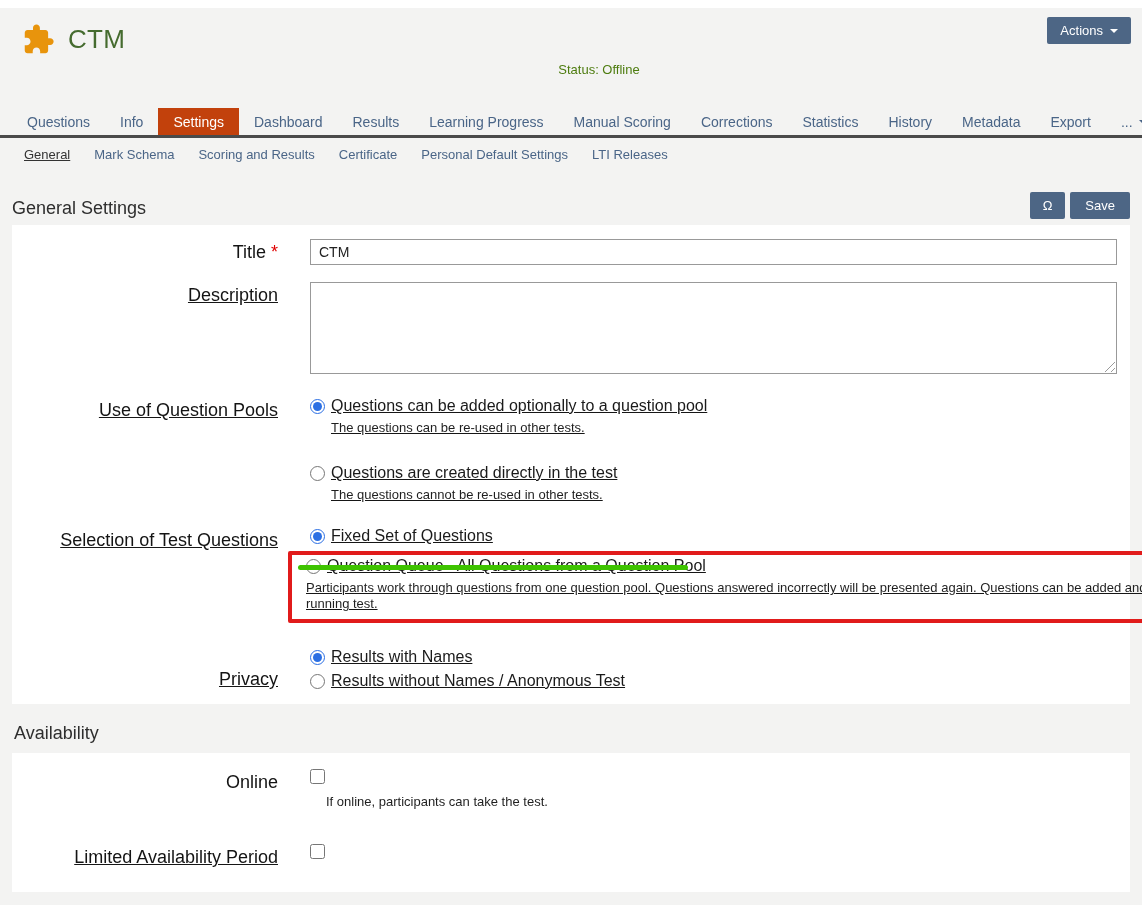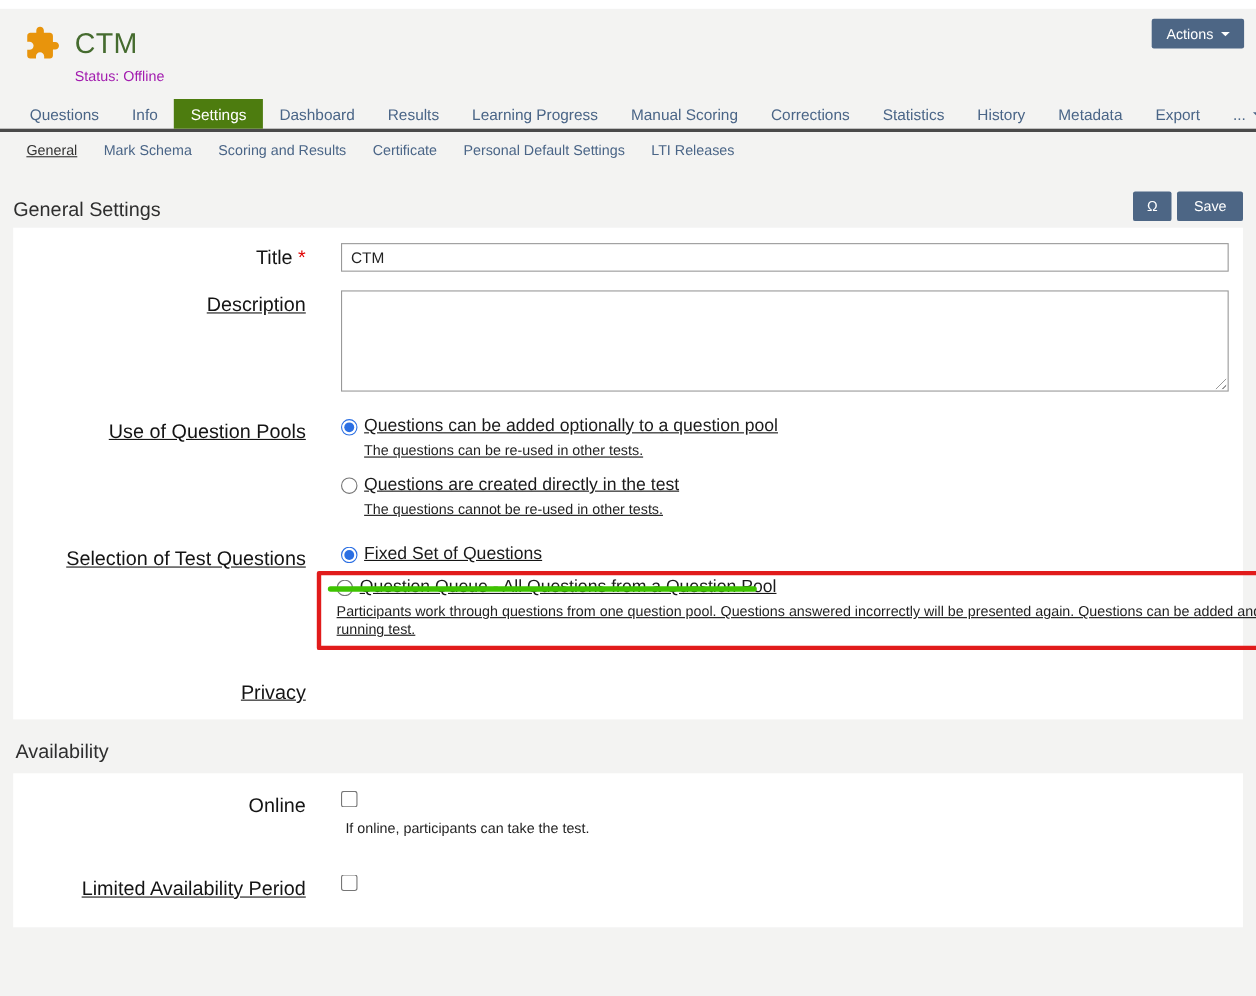--- a/index.html
+++ b/index.html
@@ -11,37 +11,37 @@
     position: relative;
     overflow: hidden;
   }
   .top-strip { height:8px; background:#ffffff; }
 
   
   .header { position:relative; padding:15px 12px 0 22px; }
   .header-main { display:flex; align-items:center; gap:13px; }
   .obj-icon { width:33px; height:33px; flex:0 0 auto; }
   .obj-title { font-size:26px; color:#456b2f; font-weight:400; letter-spacing:.3px; }
-  .obj-status { margin:6px 0 0 46px; font-size:13px; color:#a21caf; }
+  .obj-status { margin:6px 0 0 46px; font-size:13px; color:#4d7c0f;text-align:center; }
   .actions-btn {
     position:absolute; top:9px; right:11px;
     background:#4d6685; color:#fff; border:none; border-radius:2px;
     font-family:"Liberation Sans",sans-serif;
     font-size:13px; padding:6px 13px; cursor:pointer;
     display:flex; align-items:center; gap:7px;
   }
   .caret-down { width:0; height:0; border-left:4px solid transparent; border-right:4px solid transparent; border-top:4px solid currentColor; display:inline-block; }
 
   
-  .tabbar { margin-top:13px; border-bottom:3px solid #4a4a4a; display:flex; padding-left:12px; }
+  .tabbar { margin-top:31px; border-bottom:3px solid #4a4a4a; display:flex; padding-left:12px; }
   .tab {
     font-size:14px; color:#4a6587; padding:6px 15px 5px; cursor:pointer;
     white-space:nowrap; display:flex; align-items:center; gap:6px;
   }
-  .tab.active { background:#4d7c0f; color:#ffffff; }
+  .tab.active { background:#c2410c; color:#ffffff; }
   .subtabbar { display:flex; gap:24px; padding:9px 0 0 24px; }
   .subtab { font-size:13px; color:#4a6587; cursor:pointer; white-space:nowrap; }
   .subtab.active { color:#333333; text-decoration:underline; }
 
   
   .section-head { display:flex; align-items:flex-end; justify-content:space-between; padding:0 12px; margin-top:30px; }
   .section-title { font-size:18px; color:#2e2e2e; font-weight:400; }
   .head-buttons { display:flex; gap:5px; }
   .blue-btn {
     background:#4d6685; color:#fff; border:none; border-radius:2px;
@@ -70,21 +70,21 @@
     width:100%; height:92px; border:1px solid #999; resize:none; display:block;
     font-family:"Liberation Sans",sans-serif; font-size:14px; padding:4px 8px; background:#fff;
   }
   .resize-handle {
     position:absolute; right:2px; bottom:2px; width:13px; height:13px;
     background:repeating-linear-gradient(135deg, transparent 0 3px, #9a9a9a 3px 4px);
     clip-path:polygon(100% 0, 100% 100%, 0 100%);
     cursor:nwse-resize;
   }
 
-  .opt-block + .opt-block { margin-top:14px; }
+  .opt-block + .opt-block { margin-top:28px; }
   .opt-line { display:flex; align-items:center; }
   .opt-line input[type=radio], .chk {
     width:15px; height:15px; margin:0 6px 0 0; accent-color:#2b6fe3; flex:0 0 auto;
   }
   .opt-label { font-size:16px; color:#1a1a1a; }
   .opt-help { font-size:13px; color:#1f1f1f; margin:5px 0 0 21px; line-height:16px; }
   .opt-stack .opt-line + .opt-line { margin-top:6px; }
 
   
   .annotated-box {
@@ -216,32 +216,42 @@
           <input type="radio" name="selection" style="">
           <span class="opt-label">Question Queue - All Questions from a Question Pool</span>
         </label>
         <div class="opt-help">Participants work through questions from one question pool. Questions answered incorrectly will be presented again. Questions can be added and edited in a running test.</div>
       </div>
     </div>
   </div>
 
   <div class="frow" style="margin-top:21px;align-items:flex-end;">
     <div class="flabel">Privacy</div>
+    <div class="fcontrol opt-stack">
+      <label class="opt-line">
+        <input type="radio" name="privacy" checked="" style="">
+        <span class="opt-label">Results with Names</span>
+      </label>
+      <label class="opt-line">
+        <input type="radio" name="privacy" style="">
+        <span class="opt-label">Results without Names / Anonymous Test</span>
+      </label>
+    </div>
   </div>
 
 </div>
 
 <h2 class="section-title avail-title">Availability</h2>
 
 <div class="panel second">
   <div class="frow chkrow">
     <div class="flabel">Online</div>
     <div class="fcontrol">
       <input type="checkbox" class="chk" style="">
-      <div class="opt-help" style="margin-left:4px;margin-top:6px;">If online, participants can take the test.</div>
+      <div class="opt-help" style="margin-left:16px;margin-top:6px;">If online, participants can take the test.</div>
     </div>
   </div>
   <div class="frow chkrow">
     <div class="flabel">Limited Availability Period</div>
     <div class="fcontrol">
       <input type="checkbox" class="chk" style="">
     </div>
   </div>
 </div>
 

